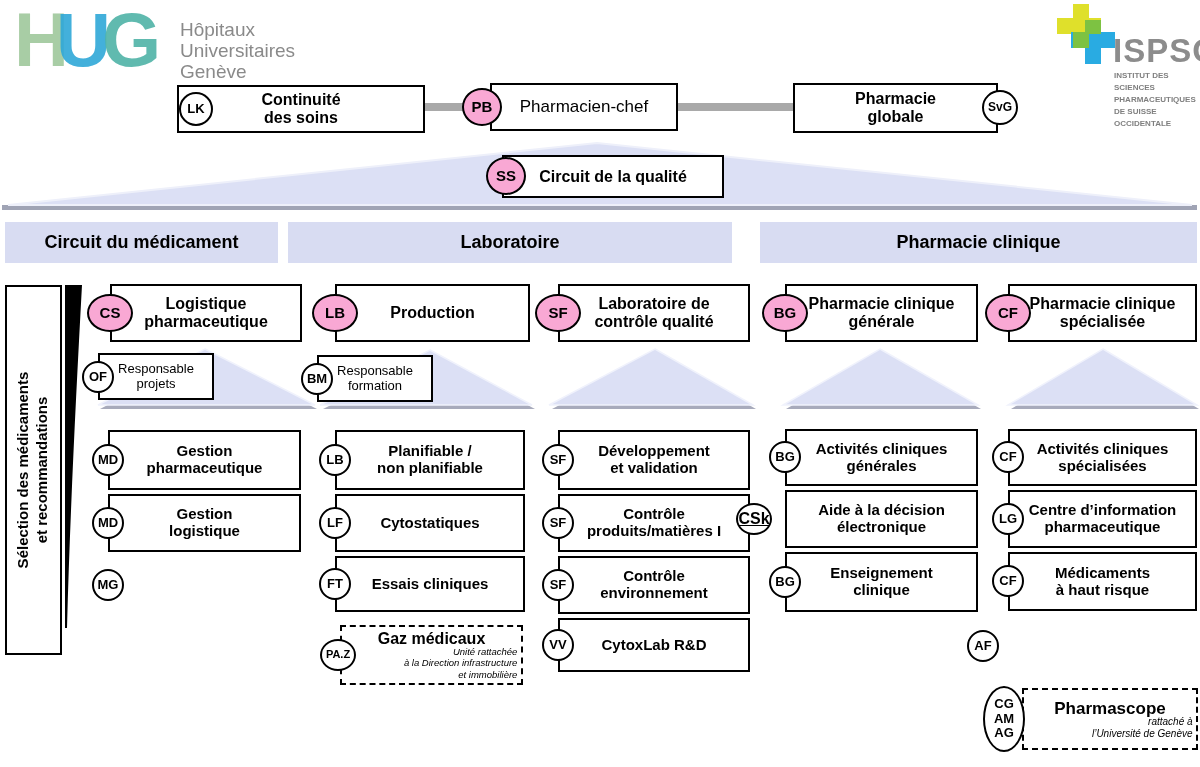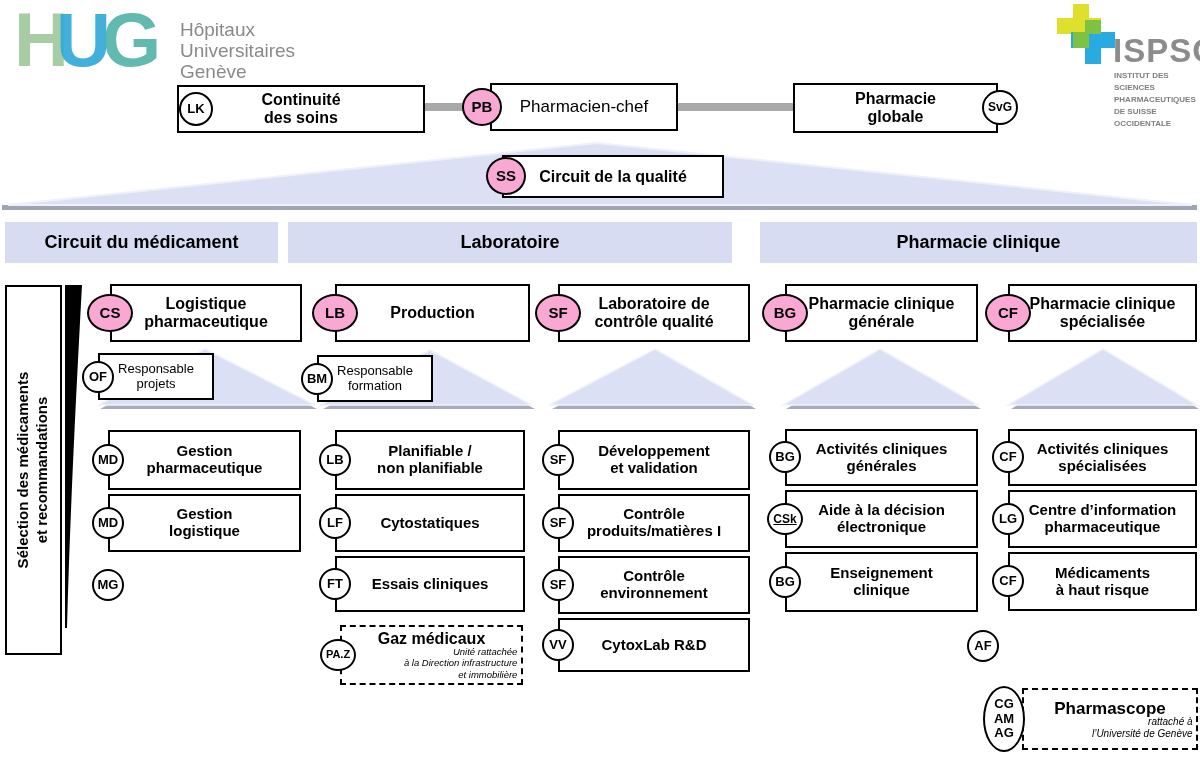--- a/index.html
+++ b/index.html
@@ -182,21 +182,21 @@
   <div class="bx" style="left:785px;top:284px;width:193px;height:58px;font-size:16px;">Pharmacie clinique
 générale</div>
   <div class="bdg gr big" style="left:762px;top:294px;width:46px;height:38px;">BG</div>
 
   <div class="bx" style="left:785px;top:429px;width:193px;height:57px;">Activités cliniques
 générales</div>
   <div class="bdg" style="left:769px;top:441px;width:32px;height:32px;">BG</div>
 
   <div class="bx" style="left:785px;top:490px;width:193px;height:58px;">Aide à la décision
 électronique</div>
-  <div class="bdg" style="left:767px;top:503px;width:36px;height:32px;font-size:12px;text-decoration:underline;">CSk</div>
+  <div class="bdg" style="left:736px;top:503px;width:36px;height:32px;font-size:16px;text-decoration:underline;">CSk</div>
 
   <div class="bx" style="left:785px;top:552px;width:193px;height:60px;">Enseignement
 clinique</div>
   <div class="bdg" style="left:769px;top:566px;width:32px;height:32px;">BG</div>
 
   <div class="bx" style="left:1008px;top:284px;width:189px;height:58px;font-size:16px;">Pharmacie clinique
 spécialisée</div>
   <div class="bdg gr big" style="left:985px;top:294px;width:46px;height:38px;">CF</div>
 
   <div class="bx" style="left:1008px;top:429px;width:189px;height:57px;">Activités cliniques

